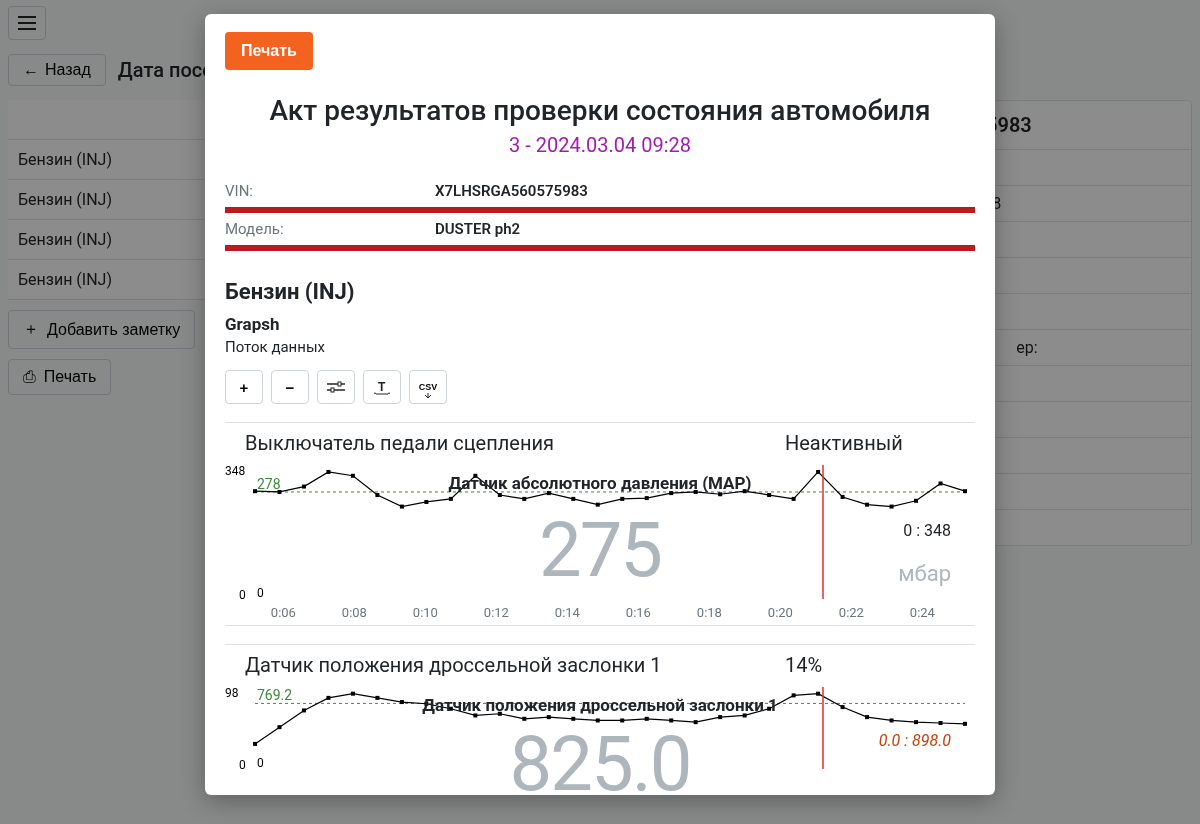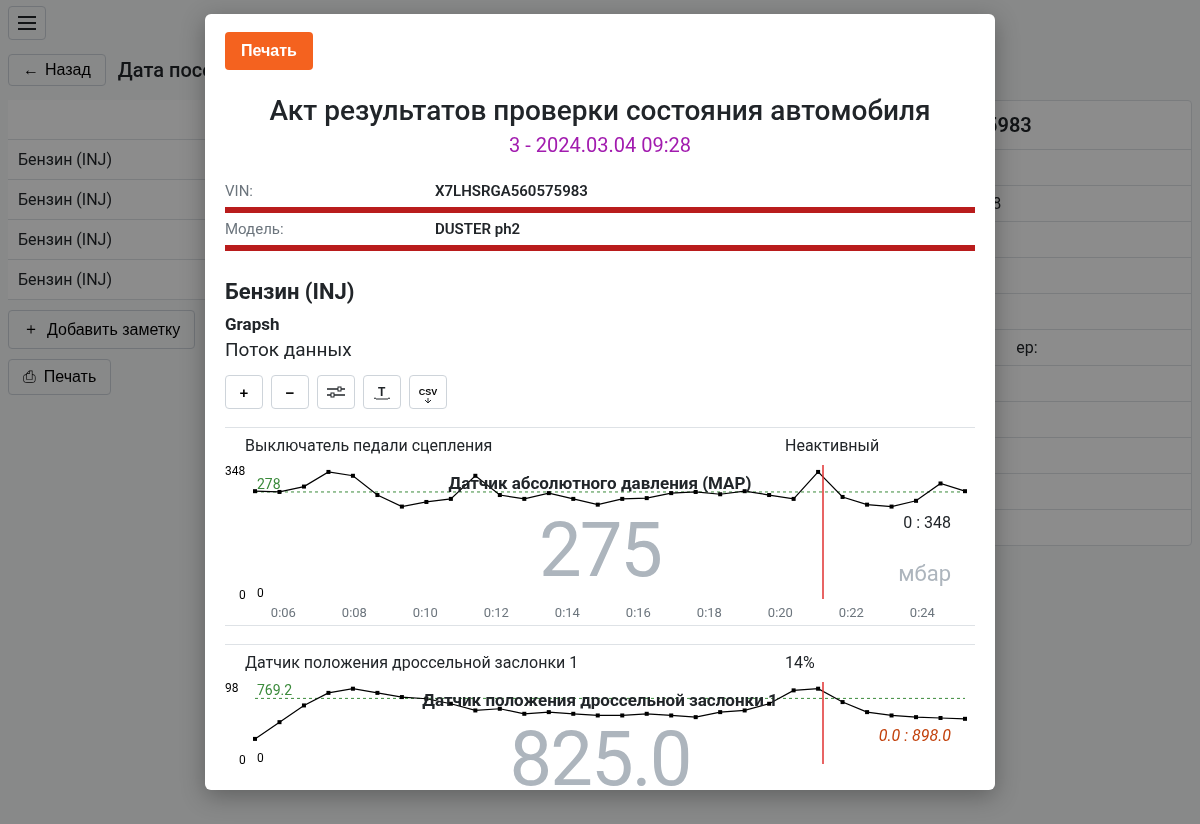--- a/index.html
+++ b/index.html
@@ -78,50 +78,50 @@
     font-size:28px; font-weight:500; text-align:center; margin-top:24px;
   }
   .modal .subtitle { text-align:center; font-size:20px; margin-top:6px; color:#a21caf; }
   .kv-table { width:100%; margin-top:18px; border-collapse:collapse; }
   .kv-table td { padding:7px 0; border-bottom:6px solid #b91c1c; font-size:15px; }
   .kv-table td:first-child { color:#6c757d; width:210px; }
   .kv-table td:last-child { font-weight:600; }
 
   .section-title { font-size:22px; font-weight:700; margin-top:28px; }
   .section-sub1 { font-size:17px; font-weight:700; margin-top:10px; }
-  .section-sub2 { font-size:19px; font-weight:400; margin-top:4px; color:#212529; }
+  .section-sub2 { font-size:15px; font-weight:400; margin-top:4px; color:#212529; }
 
   .chart-toolbar { display:flex; gap:8px; margin-top:14px; }
   .tool-btn {
     width:38px; height:34px; border:1px solid #ced4da; border-radius:4px;
     background:#fff; display:flex; align-items:center; justify-content:center;
     cursor:pointer; font-size:15px; font-weight:600;
   }
   .tool-btn.csv { font-size:9px; }
 
   .chart-block { margin-top:18px; border-top:1px solid #dee2e6; border-bottom:1px solid #dee2e6; padding:8px 0 4px; }
-  .chart-header { display:flex; padding:0 20px; font-size:16px; }
+  .chart-header { display:flex; padding:0 20px; font-size:20px; }
   .chart-header .left { flex:1; }
   .chart-header .right { width:170px; text-align:left; }
   .chart-body { position:relative; height:160px; margin-top:6px; }
   .chart-body.short { height:90px; }
   .chart-title-overlay {
     position:absolute; top:12px; left:0; right:0; text-align:center;
     font-size:17px; font-weight:700; z-index:3;
   }
   .big-number {
     position:absolute; top:44px; left:0; right:0; text-align:center;
     font-size:76px; font-weight:400; color:#adb5bd; z-index:1;
     letter-spacing:-2px;
   }
   .big-number.partial { top:36px; }
   .annot {
     position:absolute; right:24px; font-size:16px; color:#6c757d; z-index:3;
   }
-  .annot.range { top:52px; color:#212529; }
+  .annot.range { top:60px; color:#212529; }
   .annot.unit { top:100px; font-size:22px; color:#adb5bd; }
   .annot.range2 { top:48px; color:#c2410c;font-style:italic; }
 
   .chart-svg { position:absolute; top:0; left:0; z-index:2; }
   .axis-label { font-size:12px; fill:#000; }
   .tick-label { font-size:13px; fill:#6c757d; }
   .ref-label { font-size:14px; fill:#3b8a3b; }
   .data-line { fill:none; stroke:#000; stroke-width:1.2; }
   .data-pt { fill:#000; }
   .ref-line { stroke:#3b8a3b; stroke-width:1; stroke-dasharray:3,3; fill:none; }

